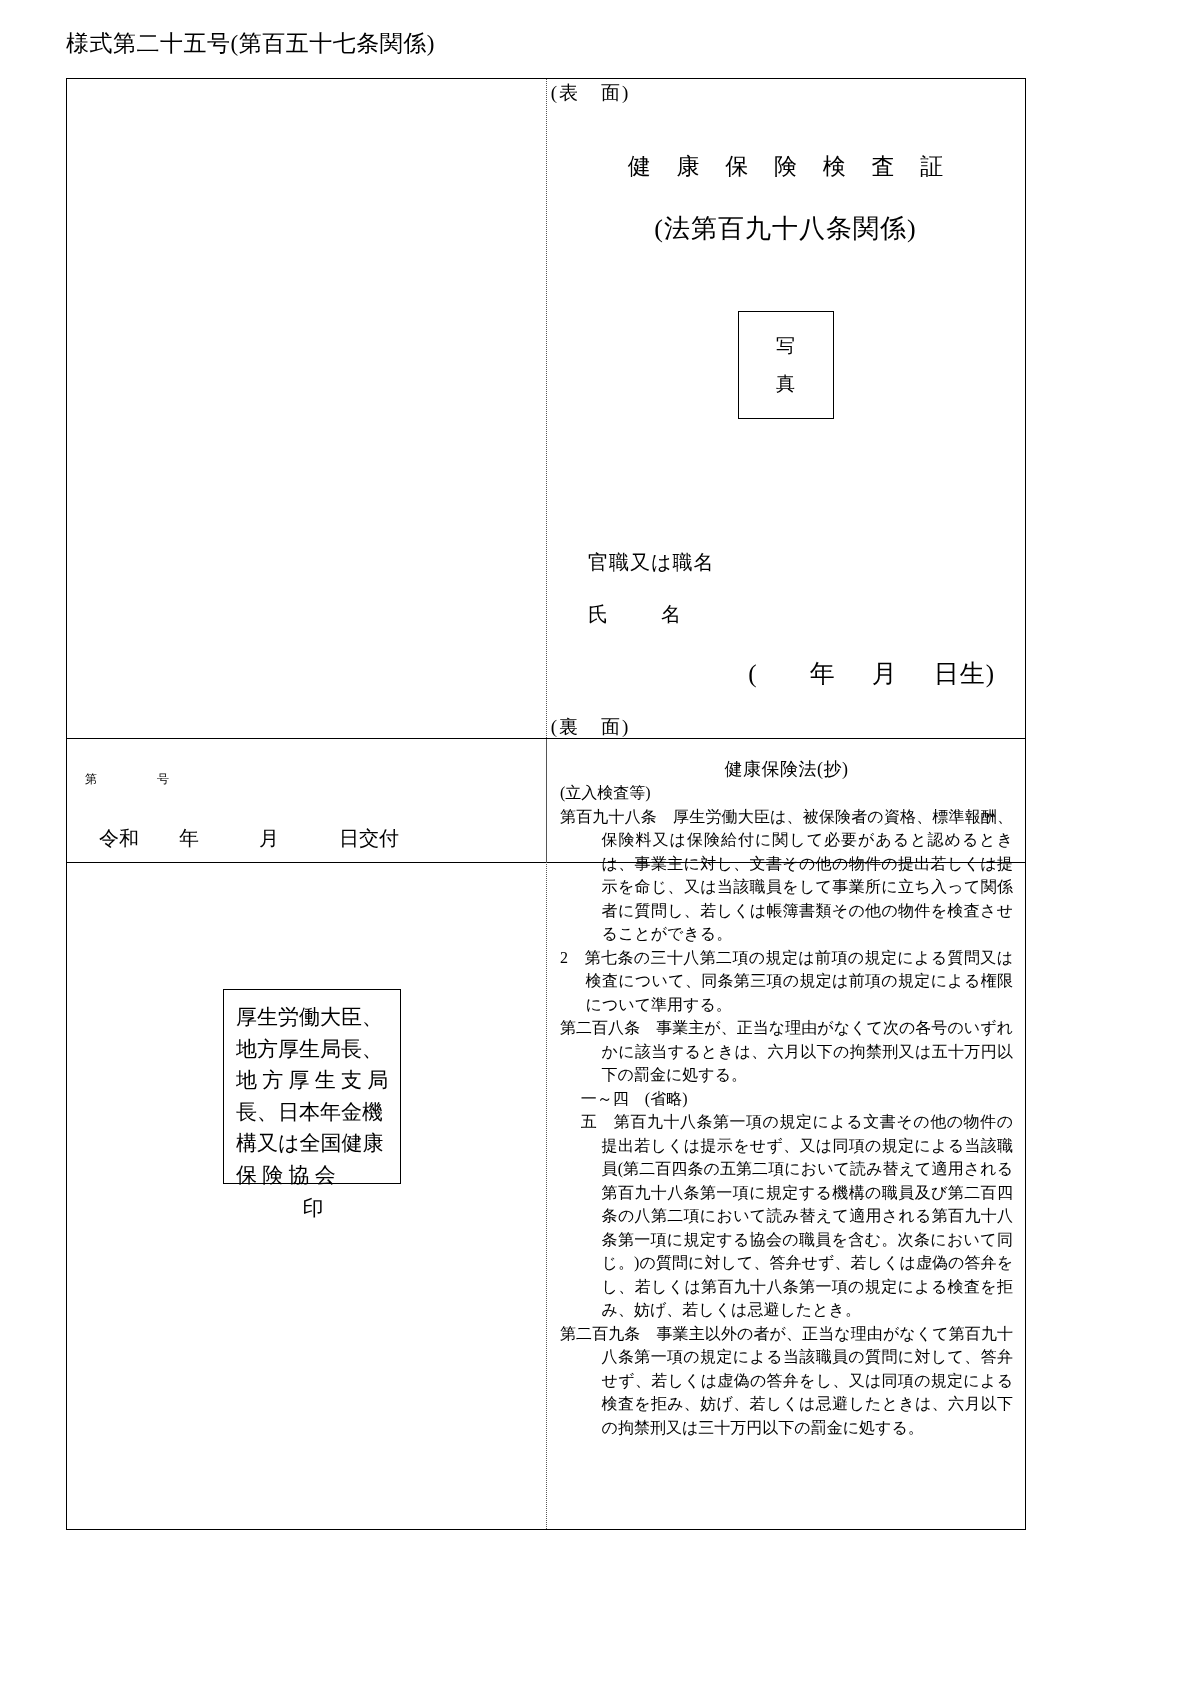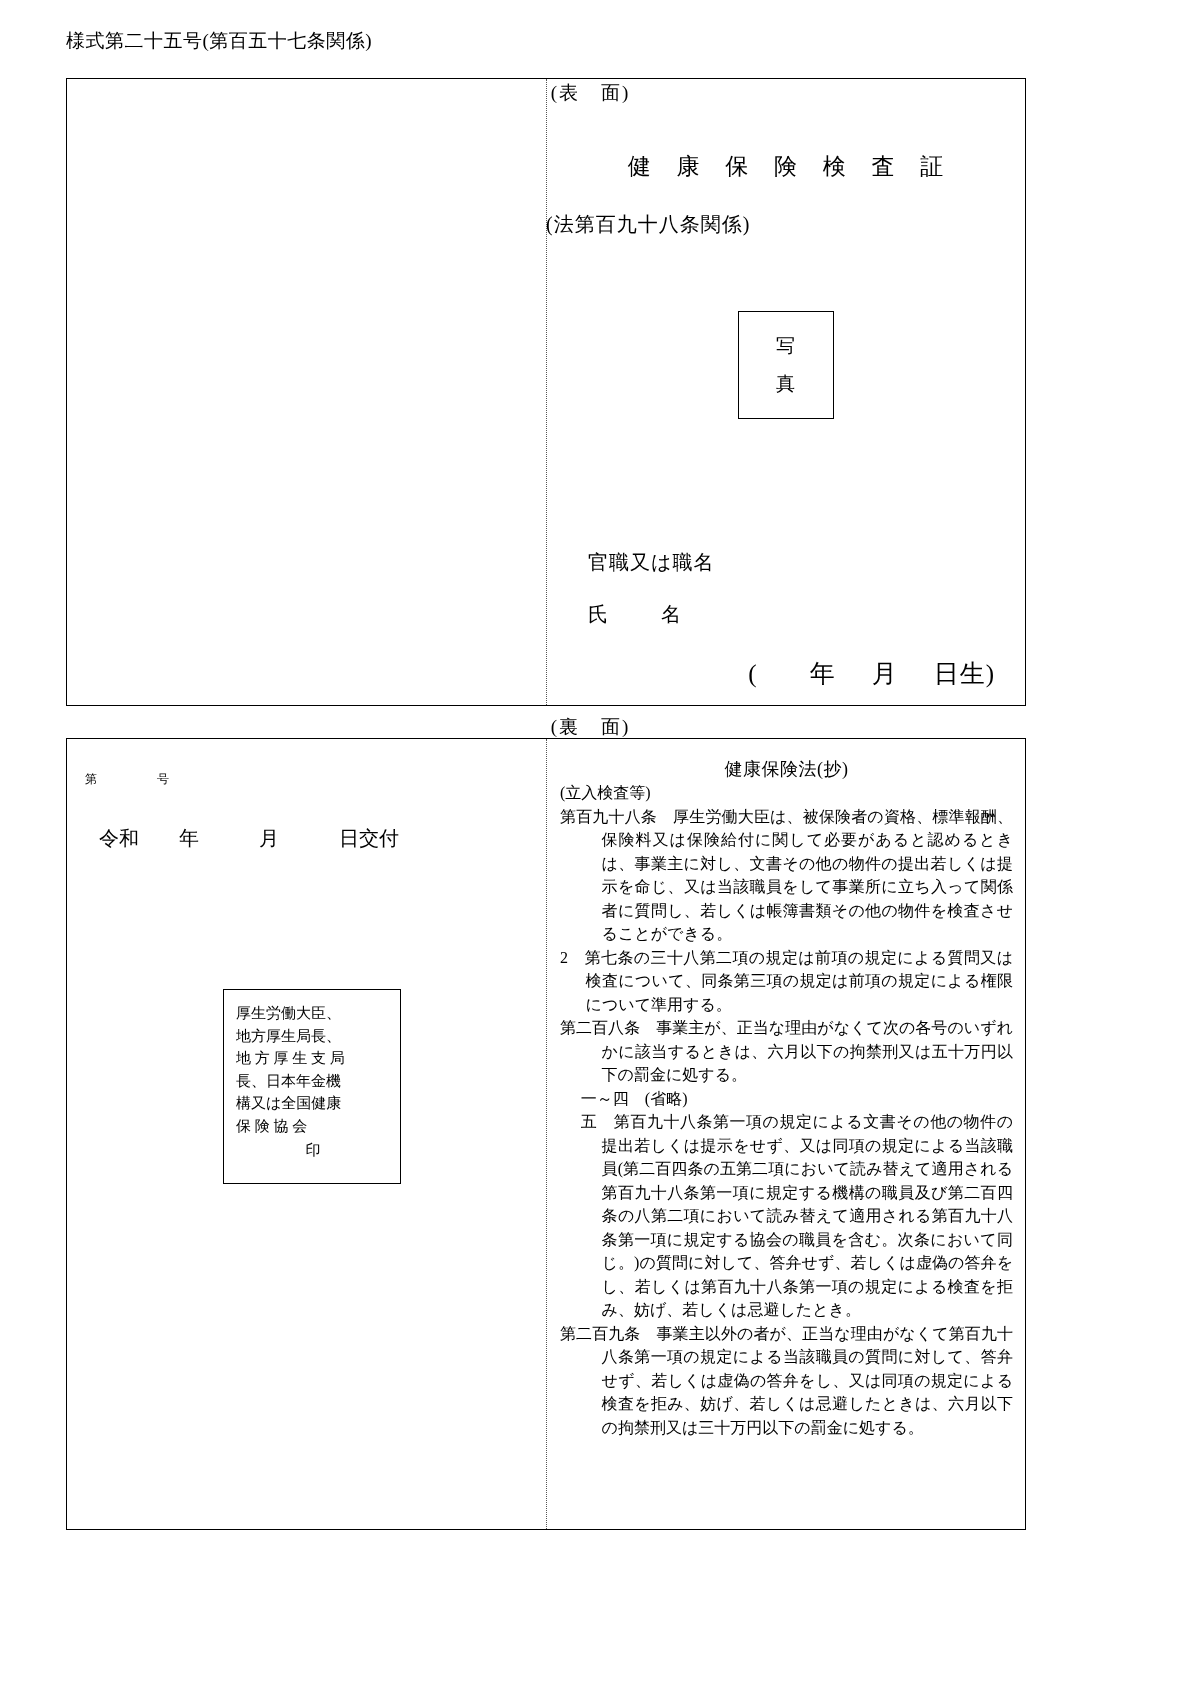--- a/index.html
+++ b/index.html
@@ -18,21 +18,21 @@
     position: relative;
     width: 1181px;
     height: 1695px;
     box-sizing: border-box;
     padding: 0;
   }
   .form-no {
     position: absolute;
     left: 66px;
     top: 28px;
-    font-size: 19px;
+    font-size: 23px;
     letter-spacing: 0.5px;
   }
   .side-label {
     position: absolute;
     width: 100%;
     text-align: center;
     font-size: 19px;
     letter-spacing: 2px;
   }
   .side-label.front { top: 52px; margin-top: 28px; }
@@ -40,21 +40,21 @@
 
   .card {
     position: absolute;
     border: 1px solid #000;
     box-sizing: border-box;
   }
   .card.front {
     left: 66px;
     top: 78px;
     width: 960px;
-    height: 628px;
+    height: 785px;
   }
   .card.back {
     left: 66px;
     top: 738px;
     width: 960px;
     height: 792px;
   }
   .fold {
     position: absolute;
     top: 0;
@@ -78,21 +78,22 @@
     width: 100%;
     text-align: center;
     font-size: 23px;
     letter-spacing: 10px;
     text-indent: 10px;
   }
   .front-subtitle {
     position: absolute;
     top: 132px;
     width: 100%;
-    font-size: 20px;
+    text-align: center;
+    font-size: 26px;
     letter-spacing: 1px;
   }
   .photo-box {
     position: absolute;
     top: 232px;
     left: 50%;
     transform: translateX(-50%);
     width: 96px;
     height: 108px;
     border: 1px solid #000;
@@ -152,21 +153,21 @@
   }
   .seal-box {
     position: absolute;
     left: 156px;
     top: 250px;
     width: 178px;
     height: 195px;
     border: 1px solid #000;
     box-sizing: border-box;
     padding: 12px 10px 0 12px;
-    font-size: 15px;
+    font-size: 21px;
     line-height: 1.5;
   }
   .seal-box .stamp {
     text-align: center;
     padding-top: 2px;
   }
 
   .law-title {
     text-align: center;
     font-size: 18px;

